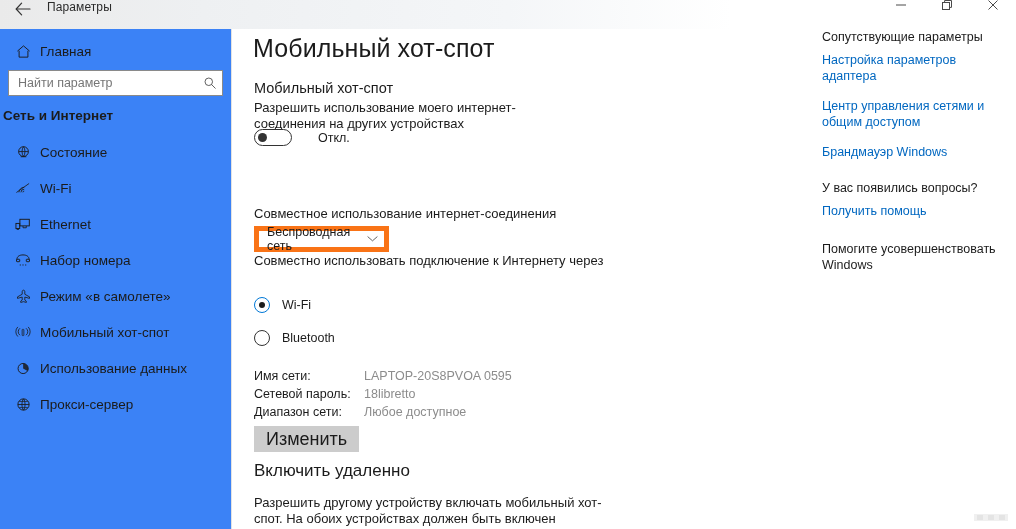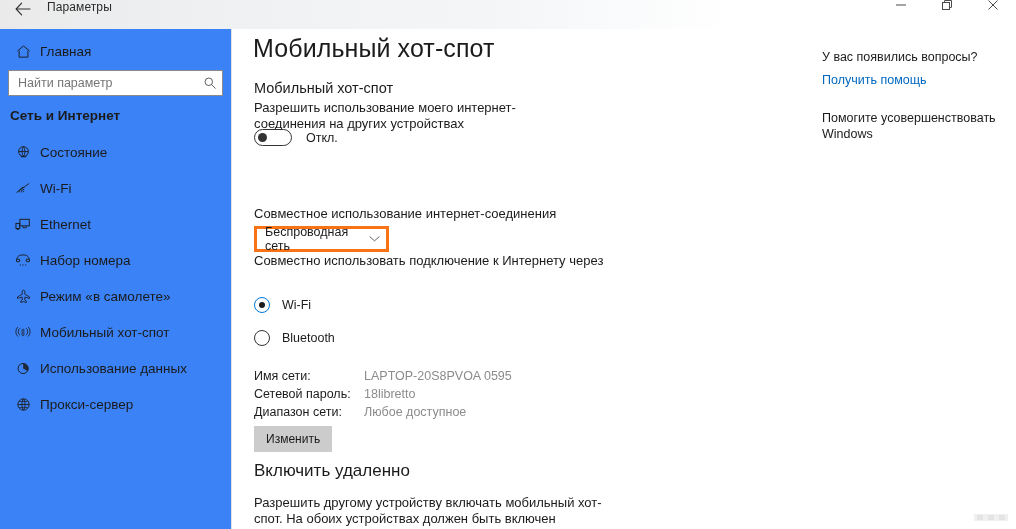--- a/index.html
+++ b/index.html
@@ -88,21 +88,21 @@
     padding-left: 9px;
     line-height: 1;
   }
   .searchbox .sic {
     width: 24px; display: flex; align-items: center; justify-content: center;
     color: #4a4a4a;
   }
 
   .nav-group-title {
     position: absolute;
-    left: 10px; top: 108px;
+    left: 3px; top: 108px;
     font-size: 13.5px;
     font-weight: bold;
     color: #1b1b1b;
   }
 
   .nav-list {
     position: absolute;
     left: 0; top: 134px;
     width: 232px;
   }
@@ -148,21 +148,21 @@
     position: absolute;
     font-size: 13px;
     color: #1b1b1b;
     line-height: 16px;
   }
 
   
   .toggle-row {
     position: absolute;
     left: 21px; top: 100px;
-    display: flex; align-items: center;
+    display: flex; align-items: center; gap: 12px;
   }
   .toggle {
     width: 38px; height: 17px;
     border: 1px solid #333333;
     border-radius: 9px;
     background: #ffffff;
     position: relative;
     box-sizing: border-box;
   }
   .toggle .knob {
@@ -176,21 +176,21 @@
     margin-left: 14px;
     font-size: 12.5px;
     color: #1b1b1b;
   }
 
   
   .dropdown {
     position: absolute;
     left: 21px; top: 197px;
     width: 135px; height: 26px;
-    border: 3px solid #f97316;
+    border: 5px solid #f97316;
     background: #ffffff;
     box-sizing: border-box;
     display: flex; align-items: center;
   }
   .dropdown .val {
     flex: 1;
     font-size: 12.5px;
     color: #1b1b1b;
     padding-left: 8px;
   }
@@ -253,21 +253,21 @@
     color: #8c8c8c;
   }
   .edit-btn {
     position: absolute;
     left: 21px; top: 397px;
     min-width: 76px;
     height: 26px;
     background: #cccccc;
     border: none;
     color: #1b1b1b;
-    font-size: 12px;
+    font-size: 18px;
     font-family: "Liberation Sans", sans-serif;
     padding: 0 12px;
     box-sizing: border-box;
     cursor: default;
   }
 
   
   .rail {
     position: absolute;
     left: 822px; top: 29px;
@@ -513,20 +513,26 @@
     <button class="edit-btn">Изменить</button>
 
     <div class="sec-head" style="left:21px; top:432px; font-size:17px;">Включить удаленно</div>
 
     <div class="body-text" style="left:21px; top:466px; width:350px;">Разрешить другому устройству включать мобильный хот-спот. На обоих устройствах должен быть включен Bluetooth и они</div>
 
   </div>
 
   <div class="rail">
 
+    <div class="rail-block">
+      <div class="rail-head">Сопутствующие параметры</div>
+      <a class="rail-link" href="#">Настройка параметров адаптера</a>
+      <a class="rail-link" href="#">Центр управления сетями и общим доступом</a>
+      <a class="rail-link" href="#">Брандмауэр Windows</a>
+    </div>
 
     <div class="rail-block" style="margin-top:20px;">
       <div class="rail-head">У вас появились вопросы?</div>
       <a class="rail-link" href="#">Получить помощь</a>
     </div>
 
     <div class="rail-block" style="margin-top:22px;">
       <div class="rail-head">Помогите усовершенствовать Windows</div>
     </div>
 

